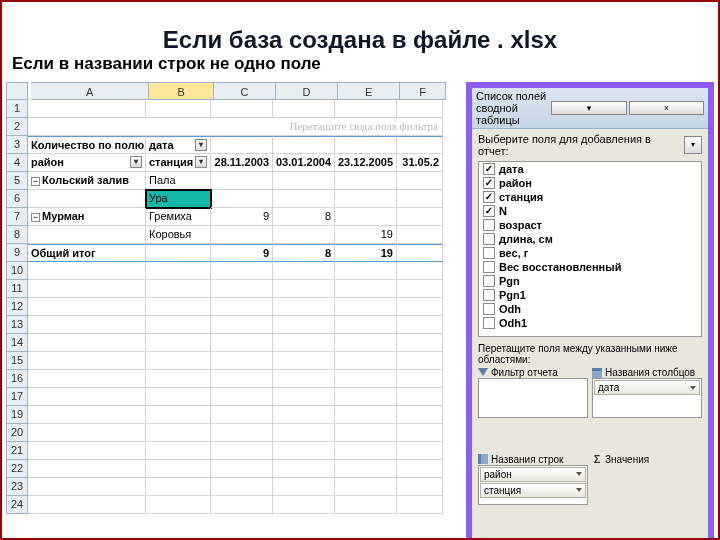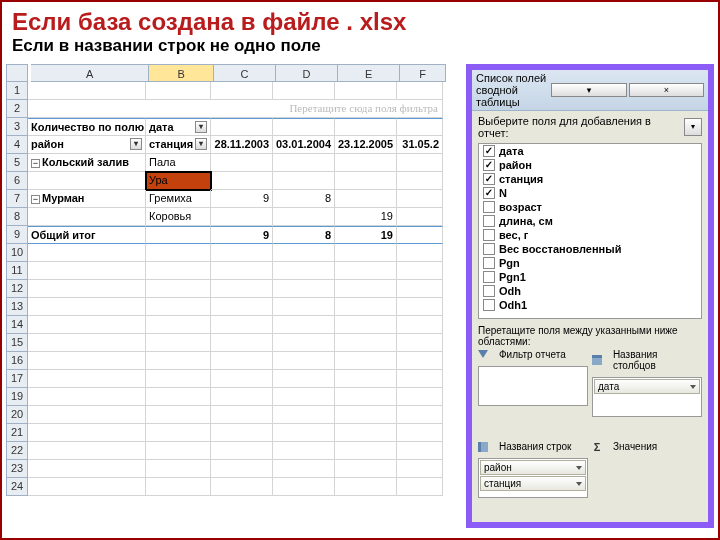--- a/index.html
+++ b/index.html
@@ -1,56 +1,56 @@
 <!DOCTYPE html>
 <html><head>
 <meta charset="utf-8">
 <style>
 * { box-sizing: border-box; margin: 0; padding: 0; }
 body { font-family: Arial, sans-serif; font-size: 11px; background: #fff; width: 720px; height: 540px; overflow: hidden; border: 2px solid #990000; }
-.slide-title { font-size: 24px; font-weight: bold; padding: 6px 10px 0 10px; color: #b91c1c; }
+.slide-title { font-size: 24px; font-weight: bold; padding: 24px 10px 0 10px; color: #0f172a; text-align: center; }
 .slide-subtitle { font-size: 17px; font-weight: bold; padding: 0 10px 6px 10px; color: #000; }
 .content { display: flex; padding: 2px 4px; height: 468px; }
 .sheet-area { flex: 1; background: #fff; position: relative; }
 .rh-corner { width: 22px; height: 18px; background: #e8edf3; border: 1px solid #a0b1c6; display: inline-block; vertical-align: top; }
 .colheads { display: inline-flex; vertical-align: top; }
 .ch { height: 18px; background: #e8edf3; border: 1px solid #a0b1c6; border-left: none; text-align: center; line-height: 18px; color: #333; font-size: 11px; }
 .ch.sel { background: #ffe699; }
 .row { display: flex; height: 18px; }
 .rh { width: 22px; background: #e8edf3; border: 1px solid #a0b1c6; border-top: none; text-align: center; line-height: 17px; color: #333; font-size: 11px; }
 .cell { height: 18px; border: 1px solid #d4d4d4; border-top: none; border-left: none; line-height: 17px; padding: 0 3px; font-size: 11px; overflow: hidden; white-space: nowrap; }
 .wA { width: 118px; }
 .wB { width: 65px; }
 .wC { width: 62px; }
 .wD { width: 62px; }
 .wE { width: 62px; }
 .wF { width: 46px; }
 .bold { font-weight: bold; }
-.sel-cell { background: #c2410c; outline: 2px solid #000; outline-offset: -1px; }
+.sel-cell { background: #14b8a6; outline: 2px solid #000; outline-offset: -1px; }
 .dd { float: right; width: 12px; height: 12px; border: 1px solid #888; background: linear-gradient(#fff,#ddd); margin-top: 2px; font-size: 8px; text-align: center; line-height: 10px; color: #333; }
 .pt-border-top { border-top: 1px solid #5b9bd5; }
 .pt-border-bot { border-bottom: 1px solid #5b9bd5; }
 .hint { color: #bbb; text-align: right; padding-right: 4px; font-family: Liberation Serif, serif; }
 .right-align { text-align: right; }
 
 .pane { width: 248px; background: #e7e7dc; border: 6px solid #8b5cf6; margin-left: 4px; display: flex; flex-direction: column; font-size: 11px; }
 .pane-title { background: linear-gradient(#dce6f2,#c5d5e6); border-bottom: 1px solid #9cb3cc; padding: 2px 4px; display: flex; align-items: center; }
 .pane-title span { flex: 1; }
 .xbtn, .ddbtn { width: 14px; height: 14px; border: 1px solid #888; background: linear-gradient(#fff,#ddd); margin-left: 2px; font-size: 9px; text-align: center; line-height: 12px; }
 .pane-sub { padding: 4px 6px; display: flex; align-items: center; }
 .bigdd { width: 18px; height: 18px; border: 1px solid #888; background: linear-gradient(#fff,#ddd); text-align: center; line-height: 16px; font-size: 8px; }
 .field-list { background: #fff; border: 1px solid #999; margin: 0 6px; height: 176px; overflow: hidden; }
 .fld { padding: 1px 4px; display: flex; align-items: center; font-weight: bold; }
 .cb { width: 12px; height: 12px; border: 1px solid #888; background: #fff; margin-right: 4px; font-size: 10px; text-align: center; line-height: 10px; color: #000; }
 .cb.chk::before { content: "✓"; }
 .fld.bold { font-weight: bold; }
 .areas-label { padding: 6px 6px 2px 6px; font-size: 10px; }
 .areas { display: grid; grid-template-columns: 1fr 1fr; grid-template-rows: auto auto; gap: 4px; padding: 0 6px 4px 6px; flex: 1; }
 .area { display: flex; flex-direction: column; }
-.area-hd { display: flex; align-items: center; gap: 11px; font-size: 10px; padding-bottom: 6px; }
+.area-hd { display: flex; align-items: center; gap: 3px; font-size: 10px; padding-bottom: 0; }
 .area-hd .ic { width: 10px; height: 10px; display: inline-block; }
 .ic-filter { border-left: 5px solid transparent; border-right: 5px solid transparent; border-top: 8px solid #5a7fa8; width: 0; height: 0; }
 .ic-cols { background: #8aa8c8; border-top: 3px solid #5a7fa8; }
 .ic-rows { background: #8aa8c8; border-left: 3px solid #5a7fa8; }
 .ic-vals { font-weight: bold; font-size: 11px; color: #333; text-align: center; line-height: 10px; }
 .area-box { background: #fff; border: 1px solid #999; min-height: 40px; max-height: 58px; overflow: hidden; }
 .area-item { background: linear-gradient(#fefefe,#e8e8e0); border: 1px solid #b0b0a0; margin: 1px; padding: 1px 3px; display: flex; align-items: center; font-size: 10px; }
 .area-item span:first-child { flex: 1; overflow: hidden; text-overflow: ellipsis; white-space: nowrap; }
 .tri { width: 0; height: 0; border-left: 3px solid transparent; border-right: 3px solid transparent; border-top: 4px solid #555; margin-left: 3px; }
 .minus { display: inline-block; width: 9px; height: 9px; border: 1px solid #888; text-align: center; line-height: 7px; font-size: 9px; margin-right: 2px; background: #fff; }

